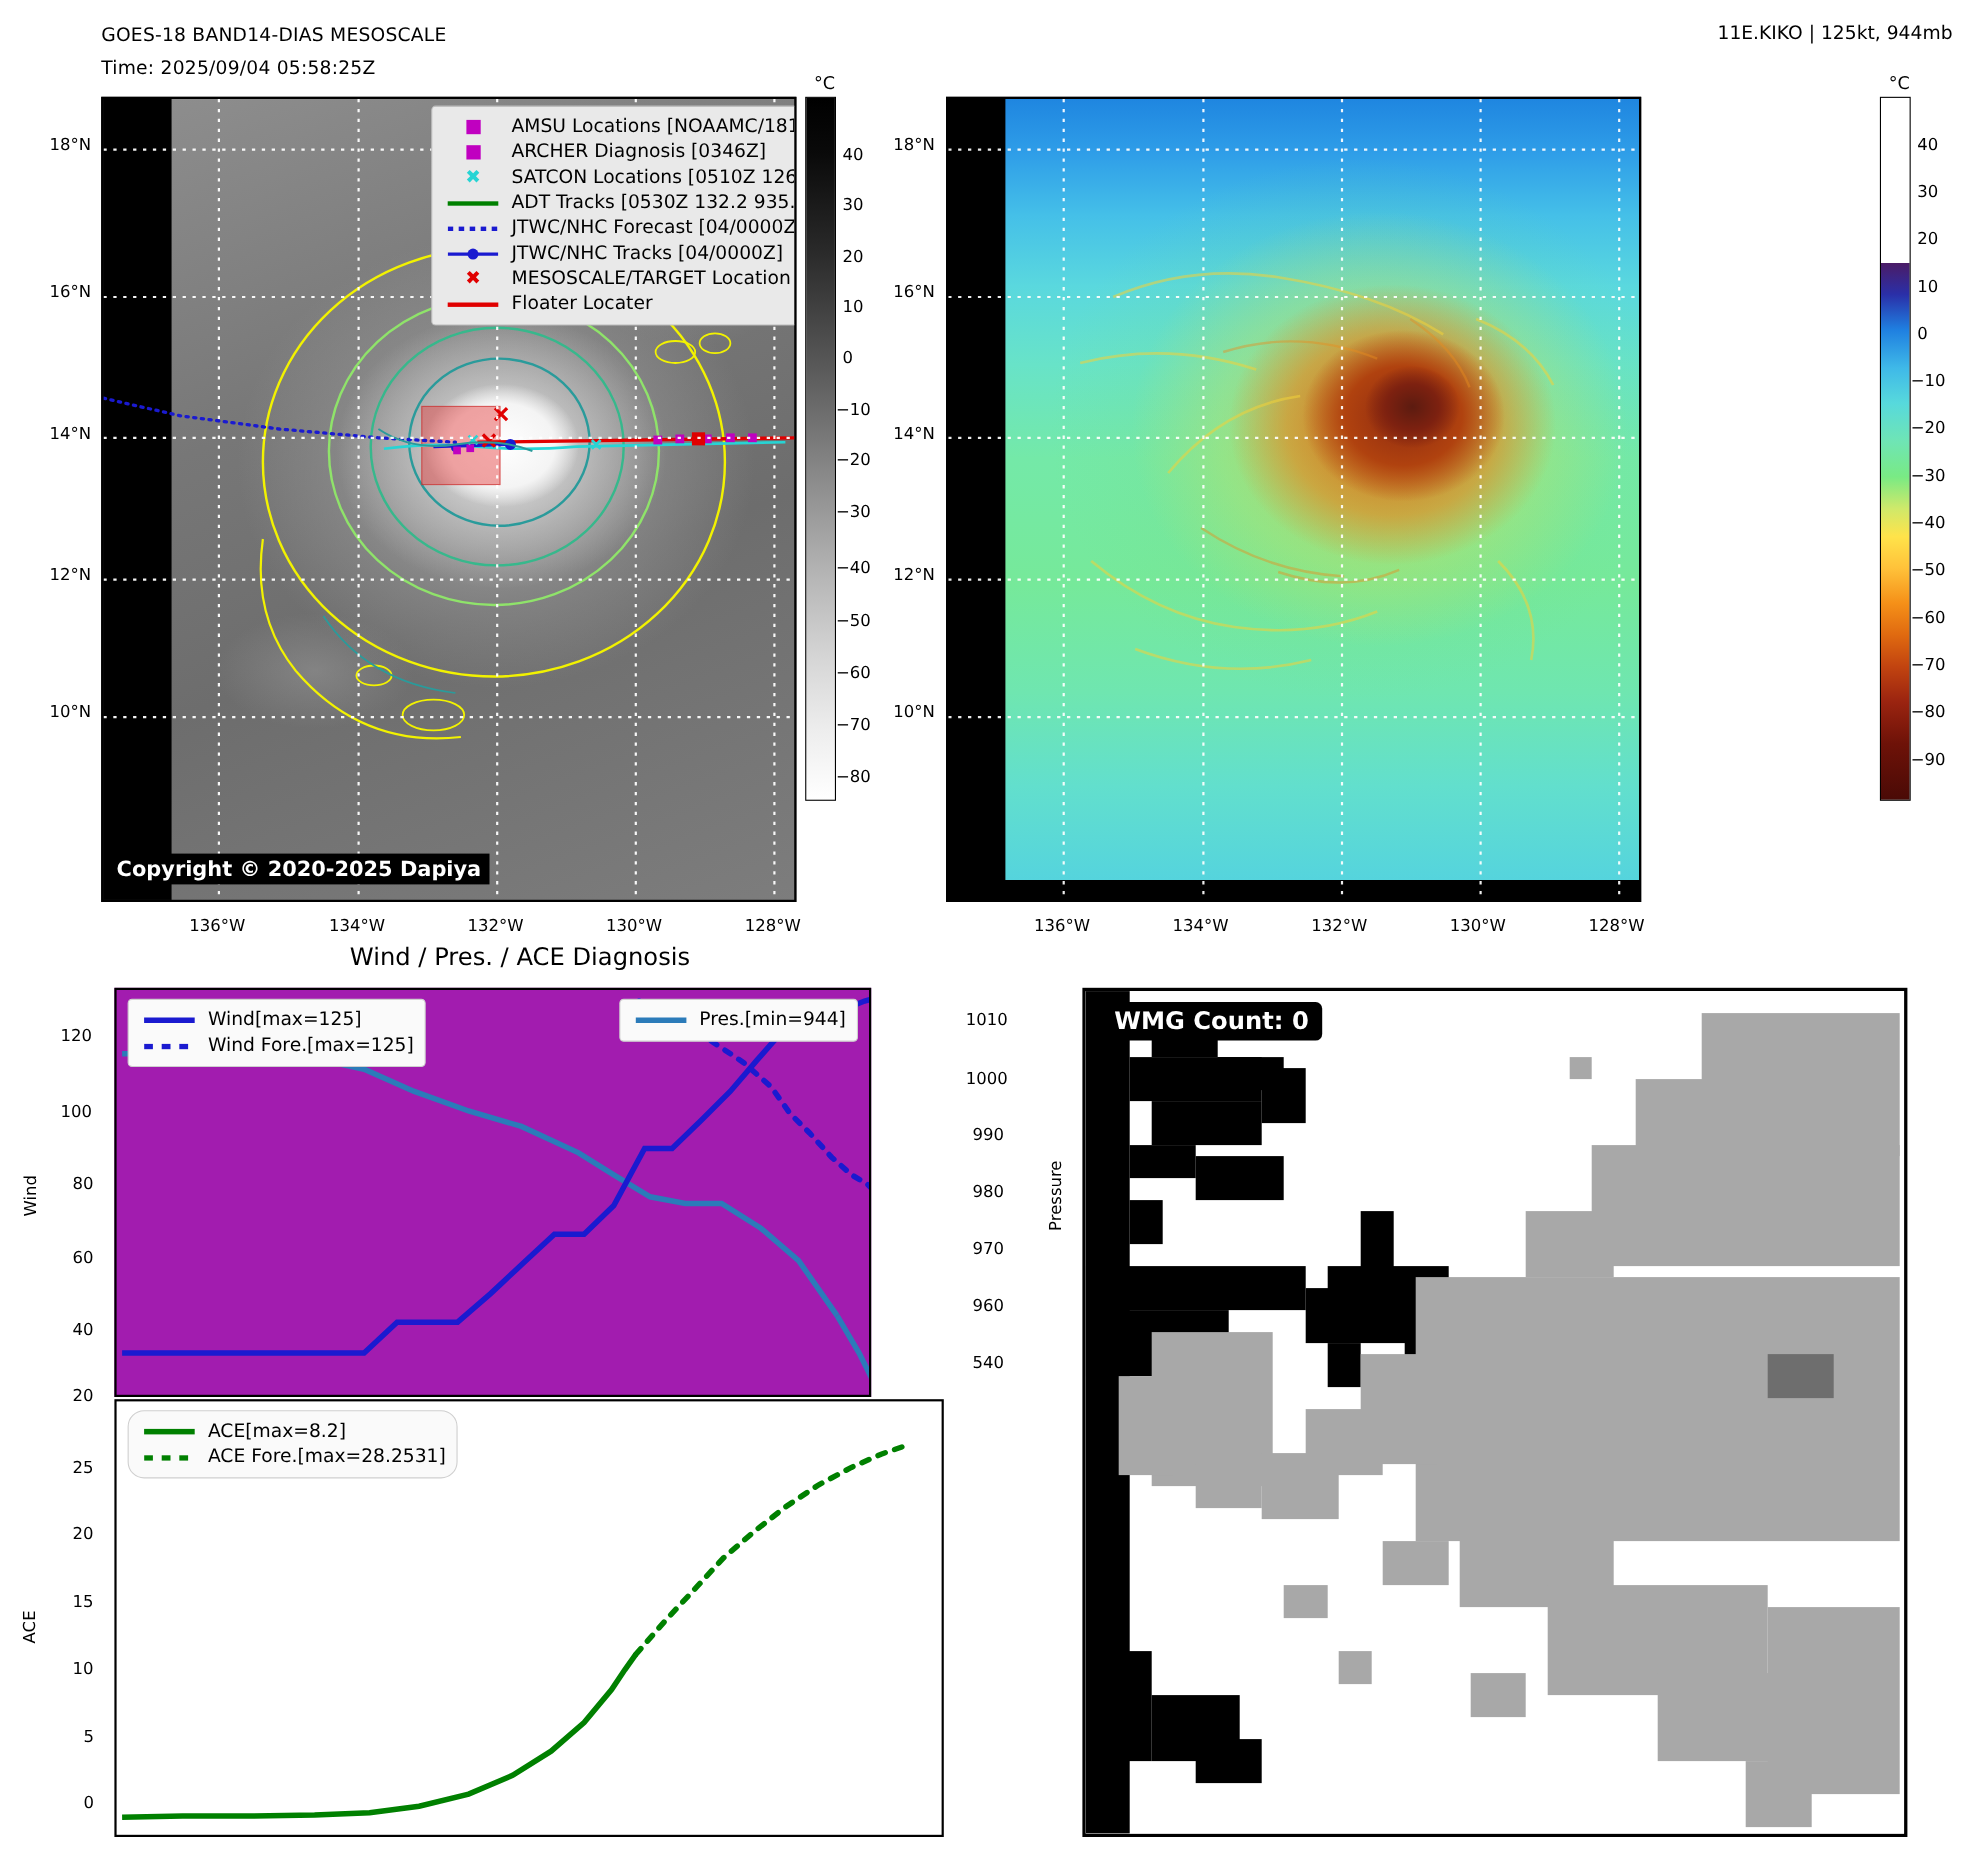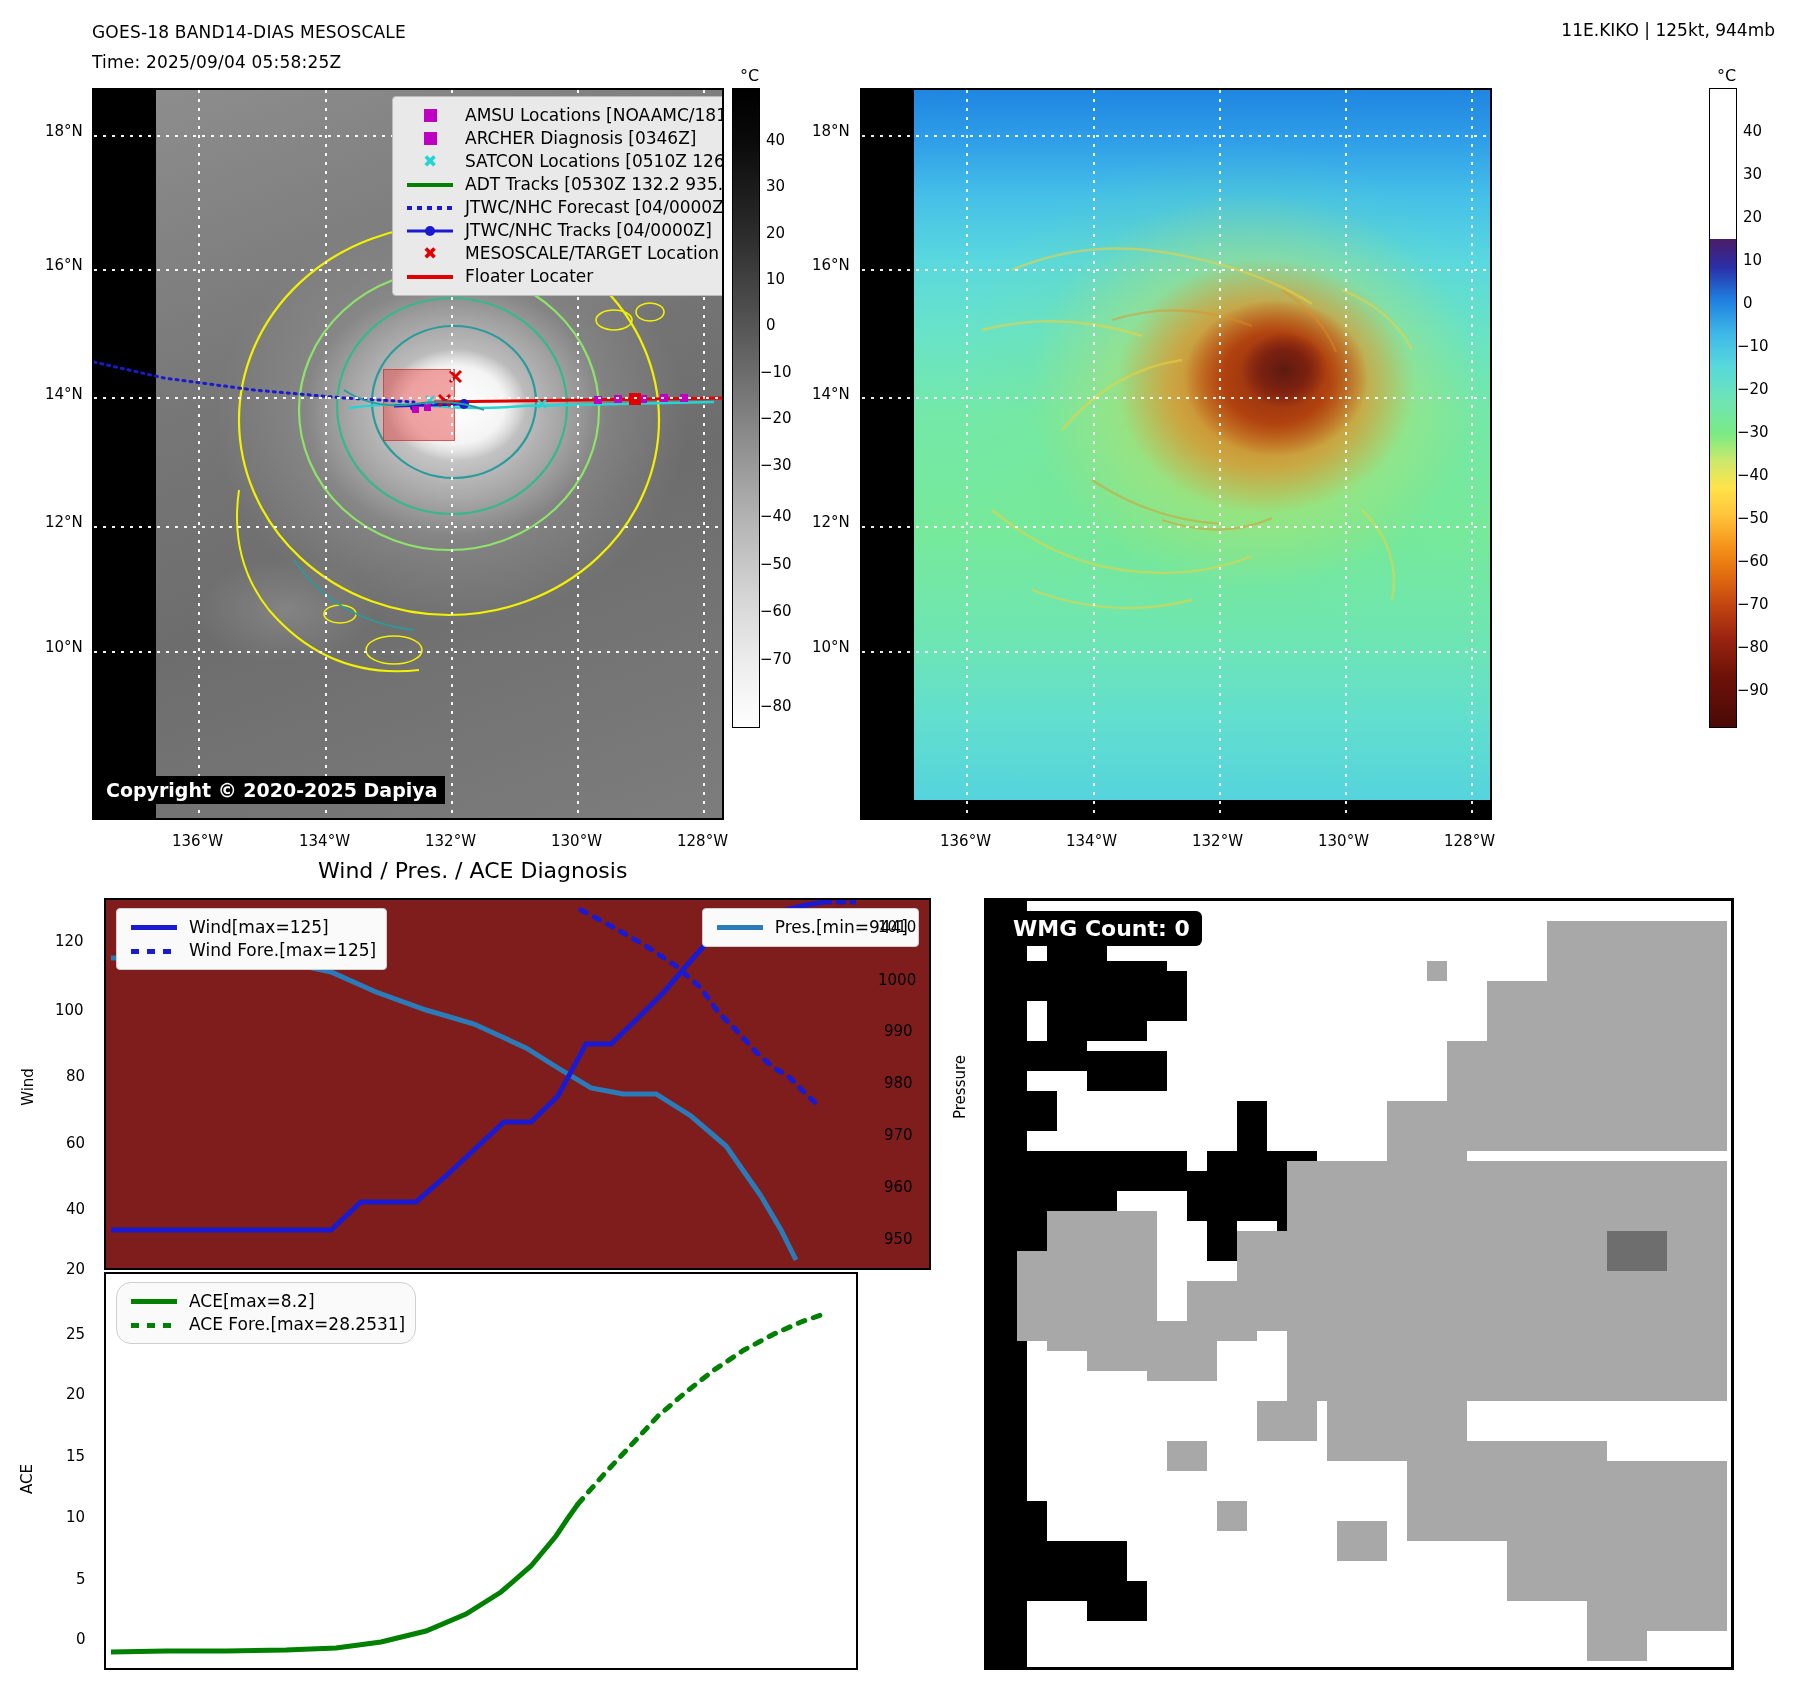--- a/index.html
+++ b/index.html
@@ -305,21 +305,21 @@
   <div class="cbtick" style="left:1737px;top:509px;">−50</div>
   <div class="cbtick" style="left:1737px;top:552px;">−60</div>
   <div class="cbtick" style="left:1737px;top:595px;">−70</div>
   <div class="cbtick" style="left:1737px;top:638px;">−80</div>
   <div class="cbtick" style="left:1737px;top:681px;">−90</div>
 </div>
 
 <div class="panel-title" style="left:318px;top:858px;">Wind / Pres. / ACE Diagnosis</div>
 
 <div class="abs" style="left:0;top:0;">
-  <div class="frame" style="left:104px;top:898px;width:827px;height:372px;background:#7f1d1d;border:2.5px solid #000;">
+  <div class="frame" style="left:104px;top:898px;width:688px;height:372px;background:#a21caf;border:2.5px solid #000;">
     <svg width="750" height="368" style="display:block;">
 
       <polyline fill="none" stroke="#2b7bb9" stroke-width="5" points="5,58 80,58 160,58 225,72 270,92 320,110 368,124 420,148 452,168 485,188 517,194 550,194 585,216 620,246 655,296"></polyline>
 
       <polyline fill="none" stroke="#1a1ad0" stroke-width="5" points="5,330 40,330 80,330 120,330 160,330 195,330 225,330 255,302 285,302 310,302 340,276 370,248 398,222 425,222 452,196 480,144 505,144 532,118 558,92 582,64 605,38 630,38 655,20 680,10 700,5 718,2"></polyline>
 
       <polyline fill="none" stroke="#1a1ad0" stroke-width="5" stroke-dasharray="6,8" stroke-linecap="round" points="718,2 740,2 750,2"></polyline>
 
       <polyline fill="none" stroke="#1a1ad0" stroke-width="5" stroke-dasharray="6,9" stroke-linecap="round" points="475,10 505,26 540,46 570,66 595,88 612,112 630,130 650,152 668,168 682,176 700,194 715,208"></polyline>
 
@@ -364,21 +364,21 @@
   <div class="tick" style="left:66px;top:1200px;">40</div>
   <div class="tick" style="left:66px;top:1260px;">20</div>
   <div class="axlabel rot" style="left:-2px;top:1078px;width:60px;text-align:center;">Wind</div>
 
   <div class="tick" style="left:878px;top:918px;">1010</div>
   <div class="tick" style="left:878px;top:971px;">1000</div>
   <div class="tick" style="left:884px;top:1022px;">990</div>
   <div class="tick" style="left:884px;top:1074px;">980</div>
   <div class="tick" style="left:884px;top:1126px;">970</div>
   <div class="tick" style="left:884px;top:1178px;">960</div>
-  <div class="tick" style="left:884px;top:1230px;">950</div>
+  <div class="tick" style="left:884px;top:1230px;">540</div>
   <div class="axlabel rot" style="left:920px;top:1078px;width:80px;text-align:center;">Pressure</div>
 </div>
 
 <div class="abs" style="left:0;top:0;">
   <div class="frame" style="left:104px;top:1272px;width:754px;height:398px;background:#fff;border:2.5px solid #000;">
     <svg width="750" height="394" style="display:block;">
       <polyline fill="none" stroke="#008000" stroke-width="5" points="5,378 60,377 120,377 180,376 230,374 275,368 320,357 360,340 395,318 425,292 450,262 462,244 472,230"></polyline>
       <polyline fill="none" stroke="#008000" stroke-width="5" stroke-dasharray="7,9" stroke-linecap="round" points="472,230 500,198 528,168 552,142 580,118 608,96 638,76 668,60 695,48 718,40"></polyline>
     </svg>
 

